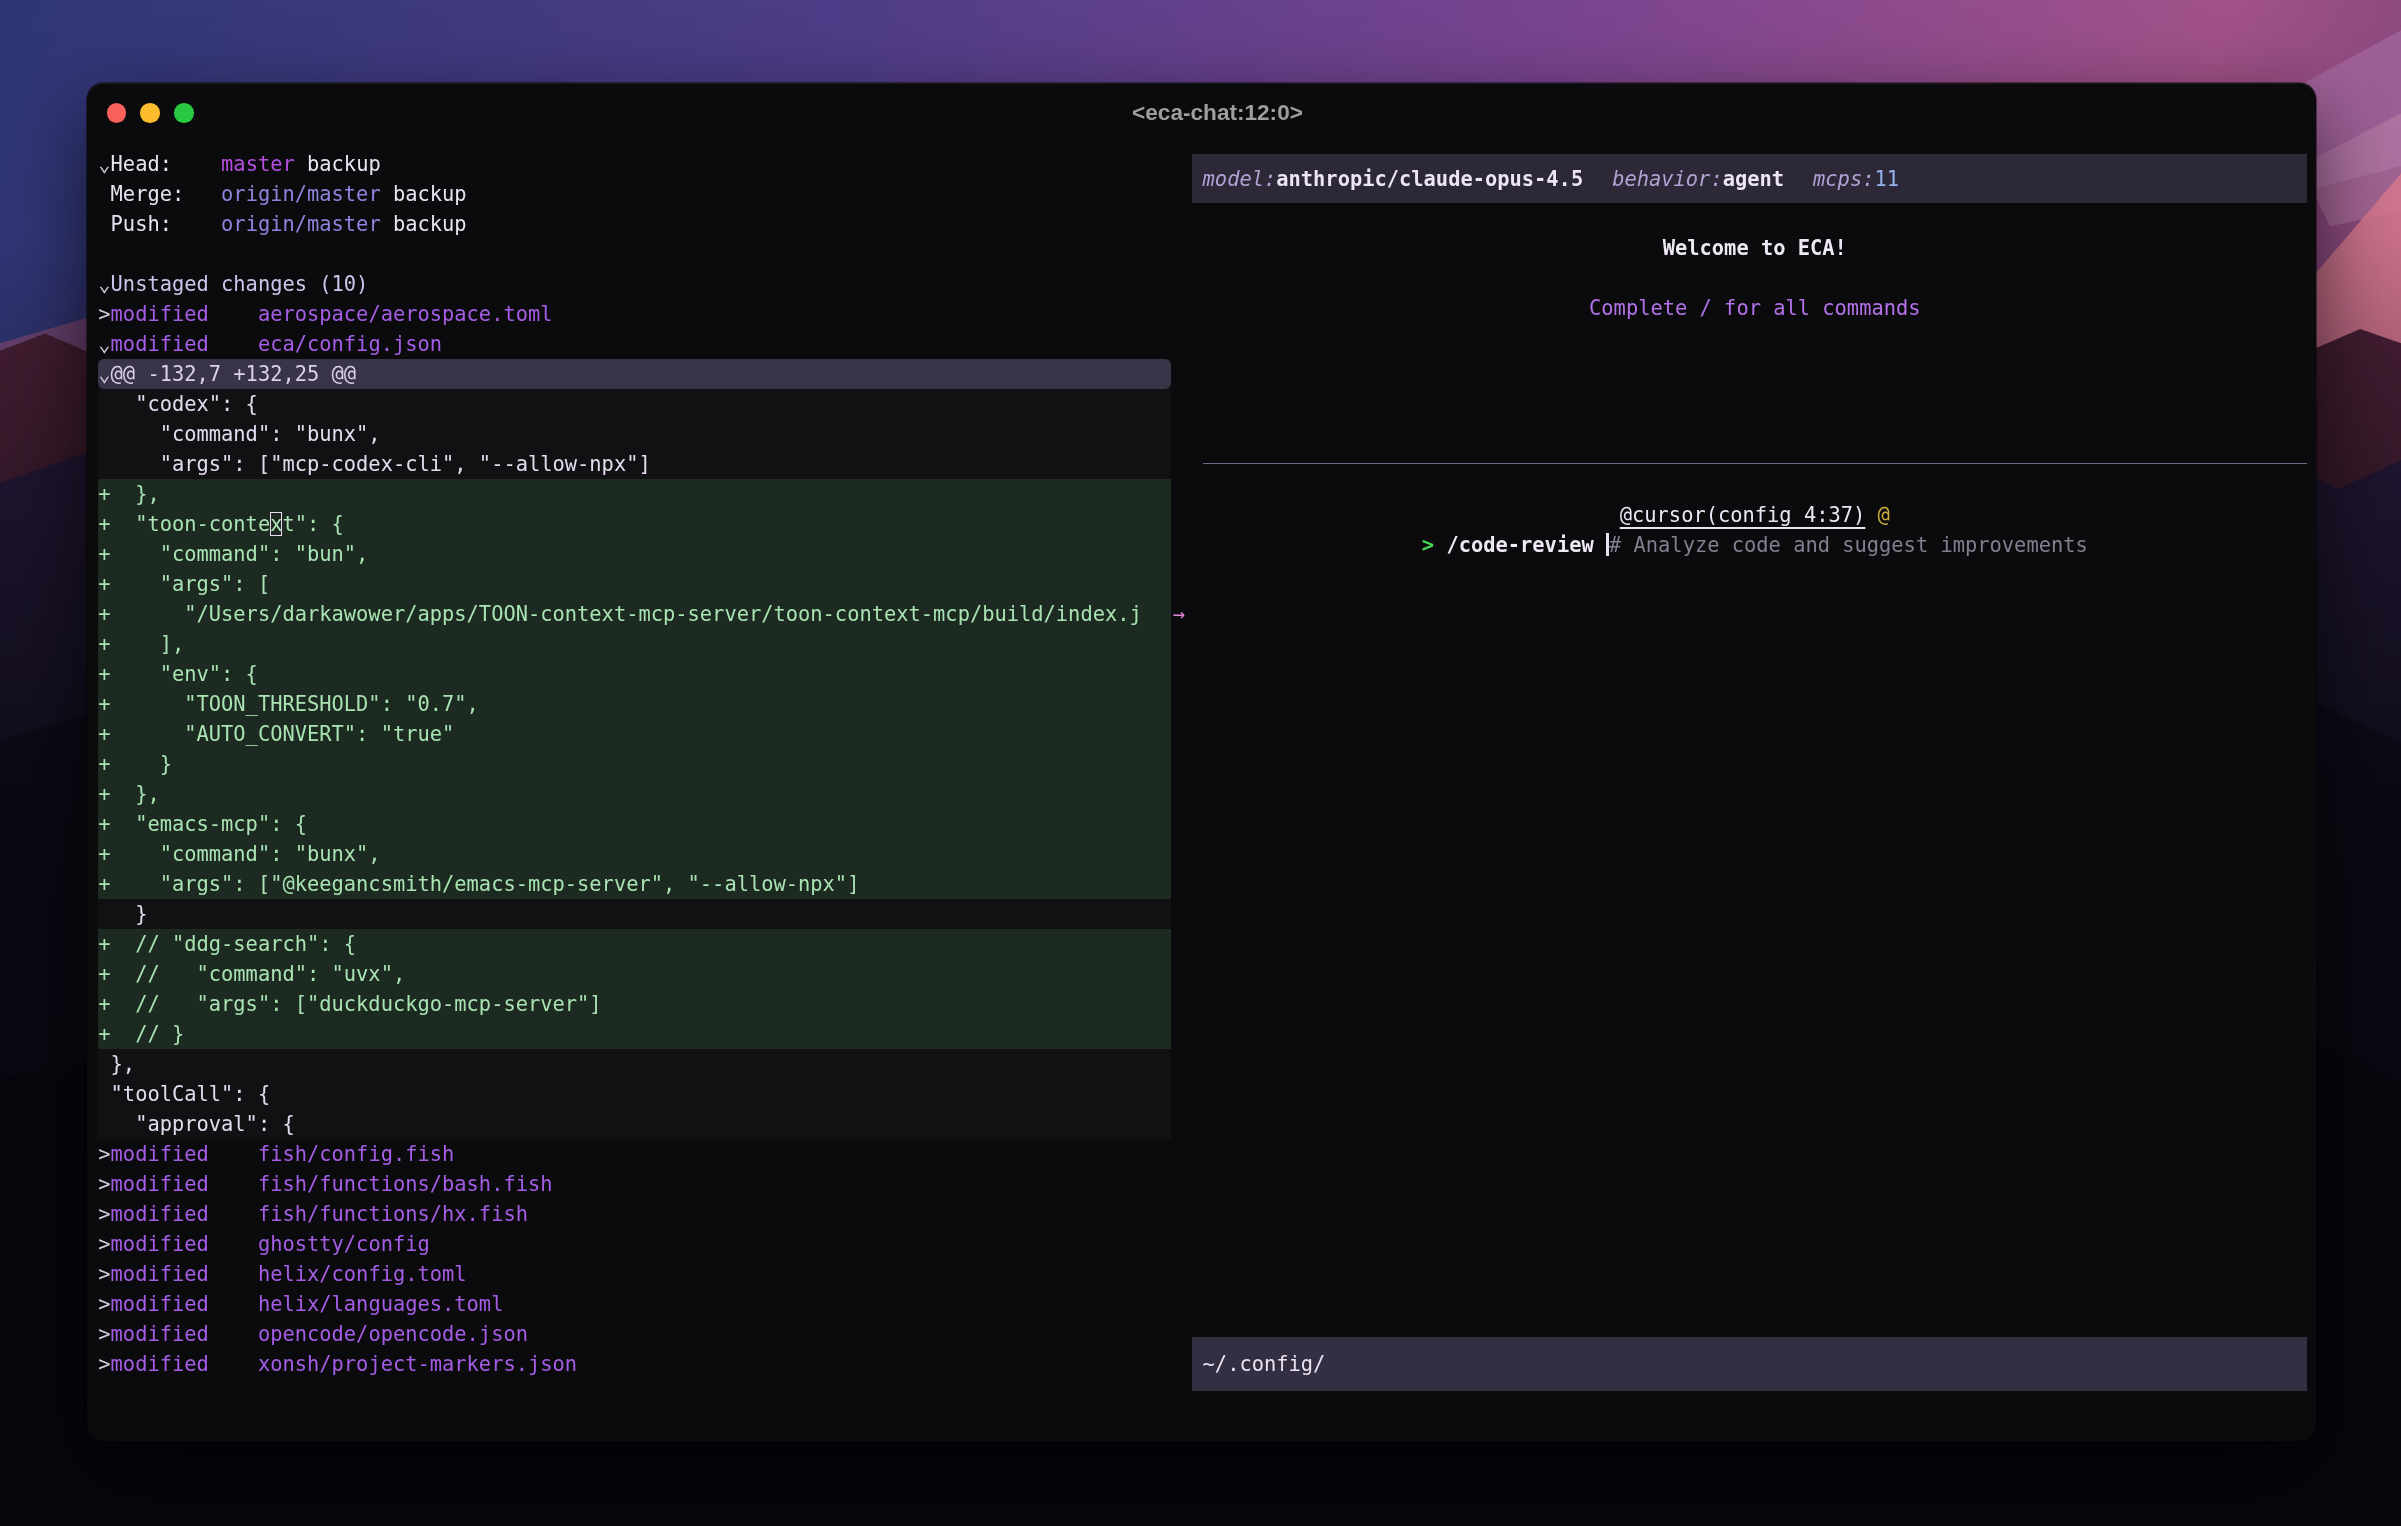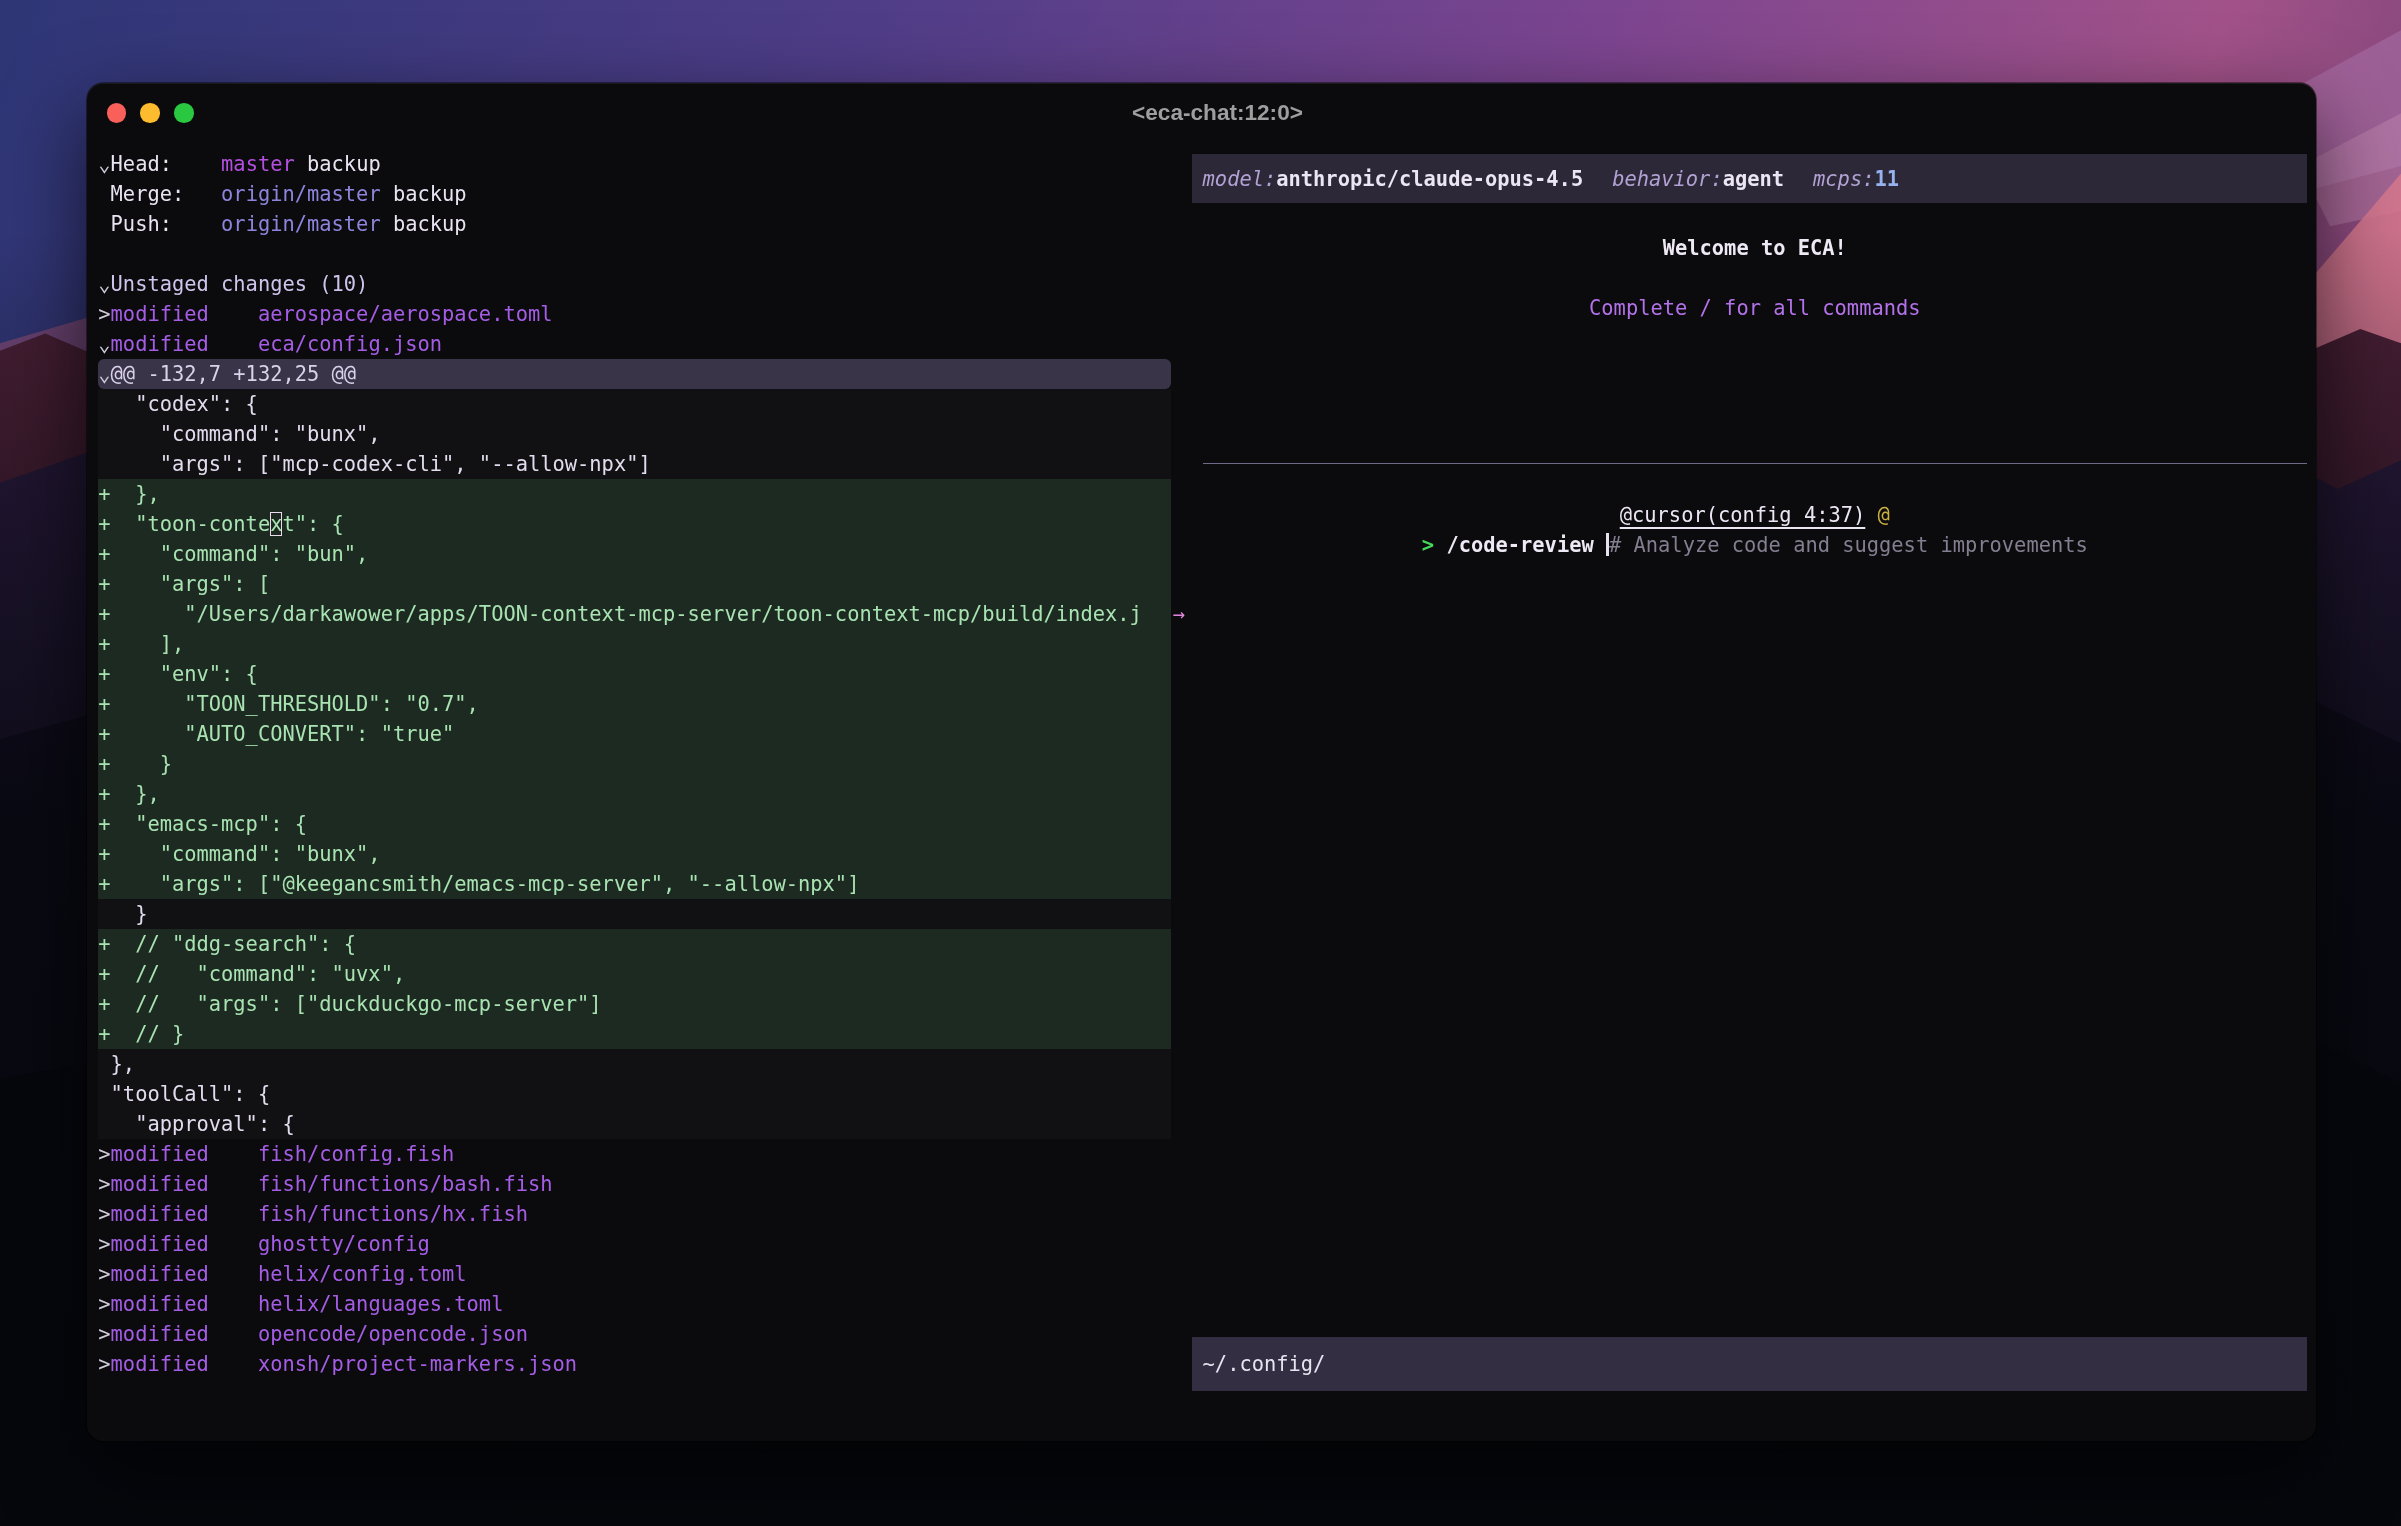--- a/index.html
+++ b/index.html
@@ -44,21 +44,21 @@
   .curbox{outline:1.5px solid #ecdcee;outline-offset:-1.5px;}
   .trunc{position:absolute;right:-13.6px;top:0;color:#e086d8;}
 
   
   .right-pane{flex:1;margin-right:9px;position:relative;font-size:20.4px;color:#e3dcef;}
   .chat-header{margin-top:11.3px;height:49px;background:#2c2838;display:flex;
                align-items:center;padding:0 10.6px;box-sizing:border-box;white-space:pre;}
   .hgroup{margin-right:29px;}
   .hkey{font-style:italic;color:#b2a1d3;}
   .hval{font-weight:bold;color:#ece6f4;}
-  .hval.blue{color:#96b3ef;font-weight:bold;}
+  .hval.blue{color:#96b3ef;font-weight:normal;}
   .chat-body{padding-left:10.6px;}
   .line{height:30px;line-height:30px;white-space:pre;text-align:center;}
   .gap{height:30px;}
   .gap-sm{height:29px;}
   .welcome{font-weight:bold;color:#efe9f6;}
   .purple{color:#b472ea;}
   .dot{color:#9b97a6;}
   .divider{border:none;border-top:1.5px solid #6f6a8a;margin:81px 0 0 0;}
   .ctxline{margin-top:36px;}
   .chip{color:#ece6f4;text-decoration:underline;text-underline-offset:4.5px;}

